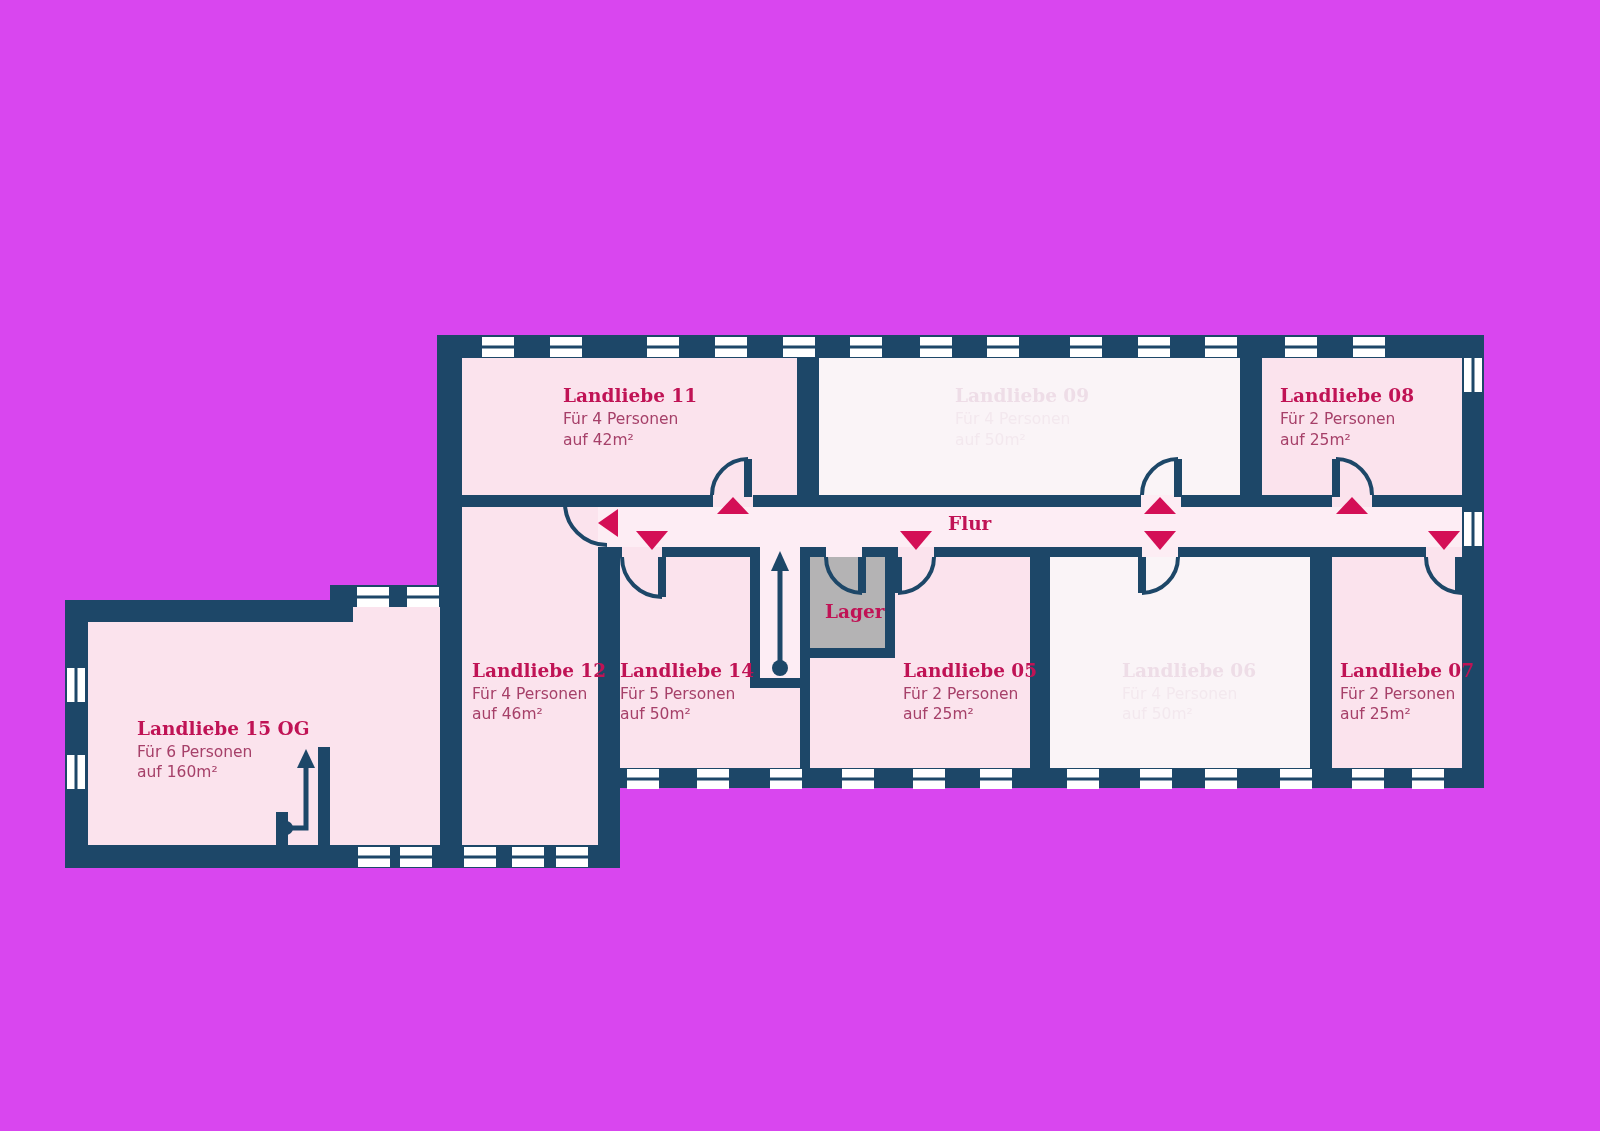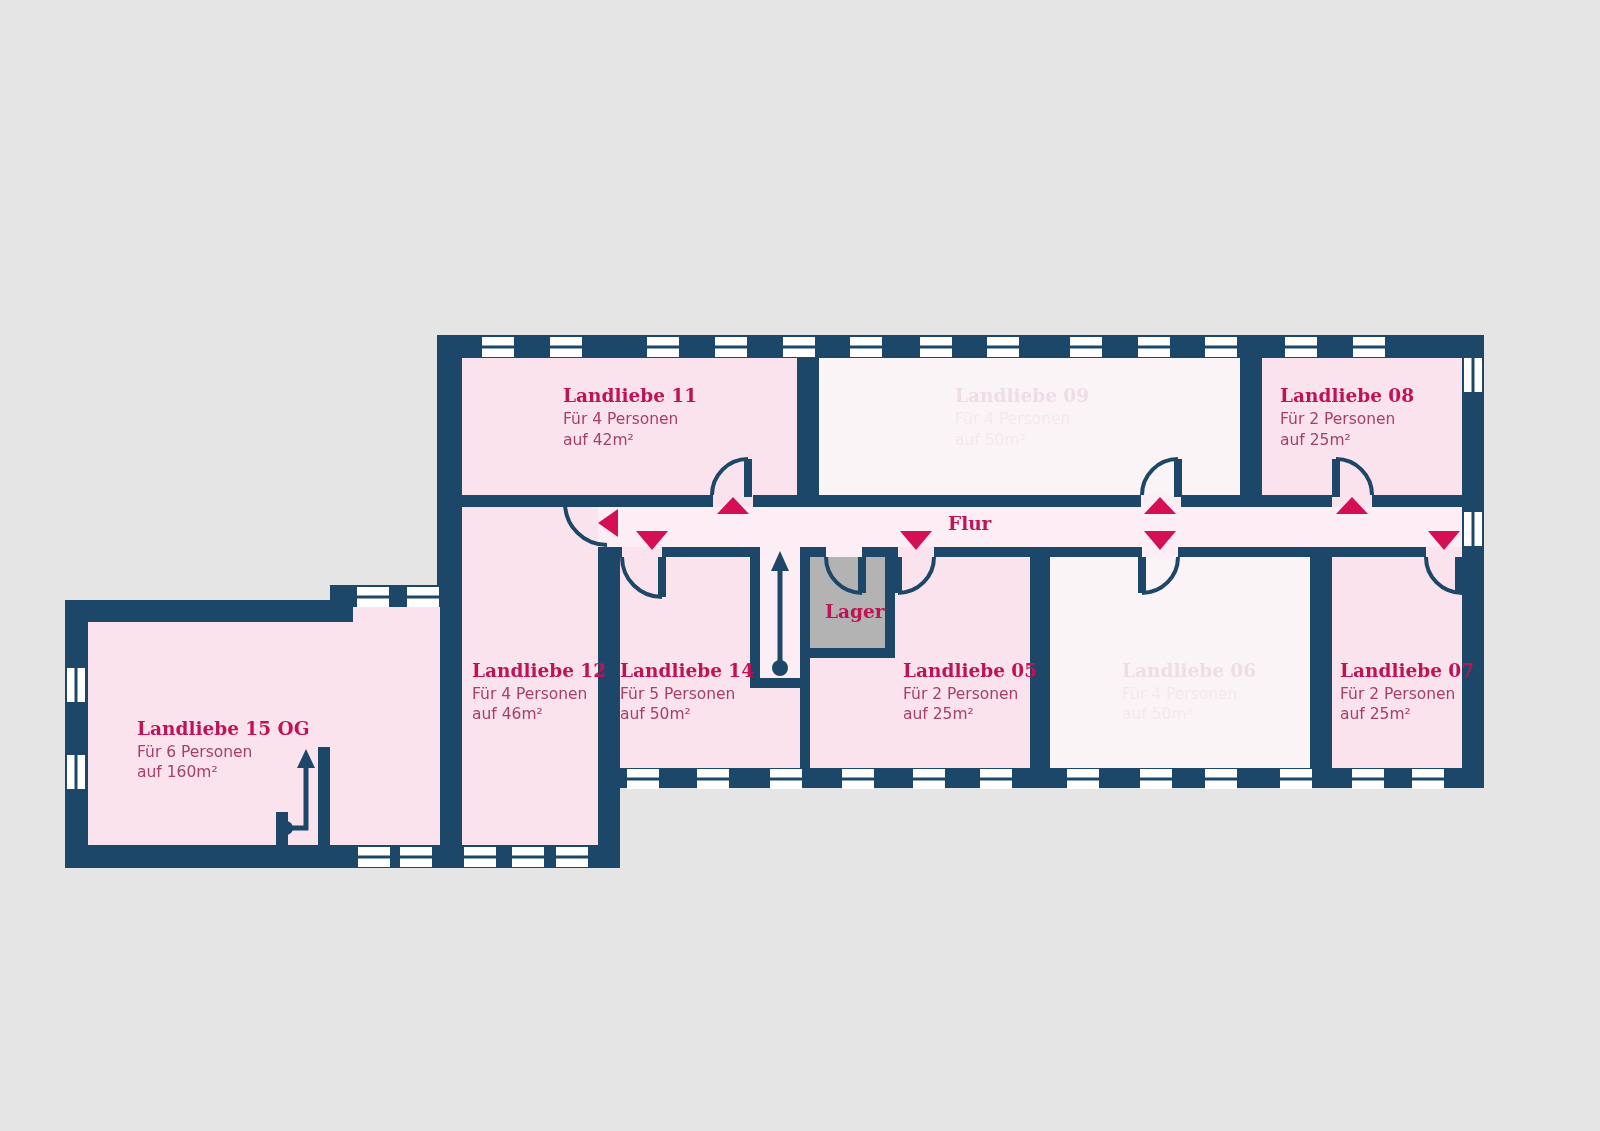--- a/index.html
+++ b/index.html
@@ -1,16 +1,16 @@
 <!DOCTYPE html>
 <html><head>
 <meta charset="utf-8">
 <style>
   html,body{margin:0;padding:0;background:#ffffff;}
-  .stage{position:relative;width:1600px;height:1131px;background:#e5e5e5;overflow:hidden;}
+  .stage{position:relative;width:1600px;height:1131px;background:#d946ef;overflow:hidden;}
   svg{display:block;}
   .rt{font-family:"DejaVu Serif",serif;font-weight:bold;font-size:18.5px;fill:#c01355;}
   .rb{font-family:"DejaVu Sans","Liberation Sans",sans-serif;font-size:15.5px;fill:#a64069;}
   .rtl{fill:#eedde7;}
   .rbl{fill:#f3e8ee;}
   .nav{fill:#1d4768;}
   .arc{stroke:#1d4768;stroke-width:4;fill:none;}
 </style>
 </head>
 <body>

